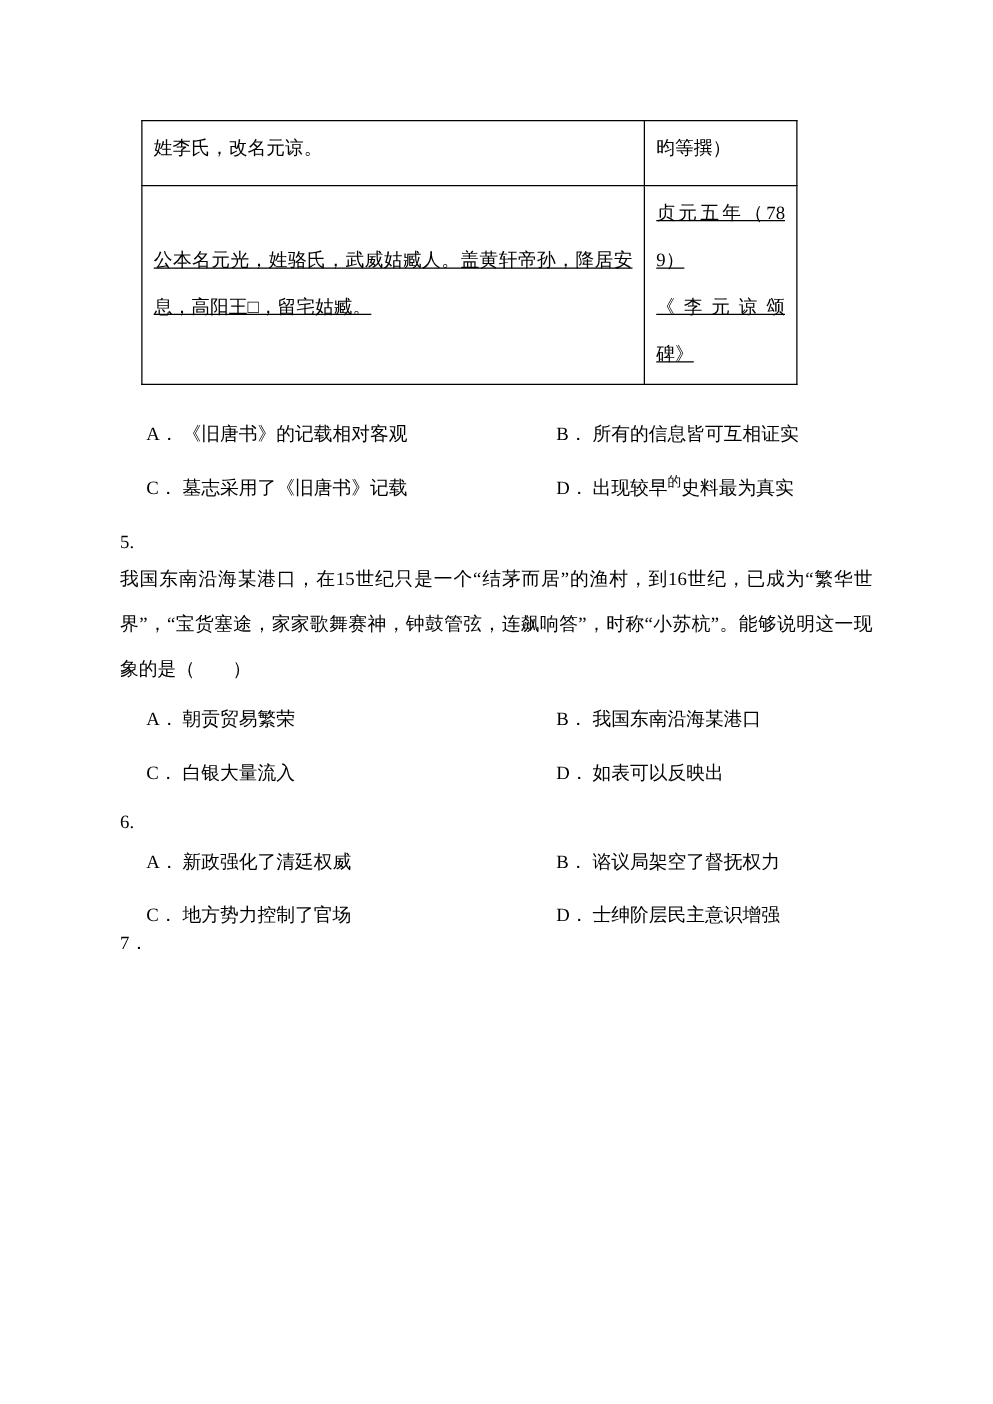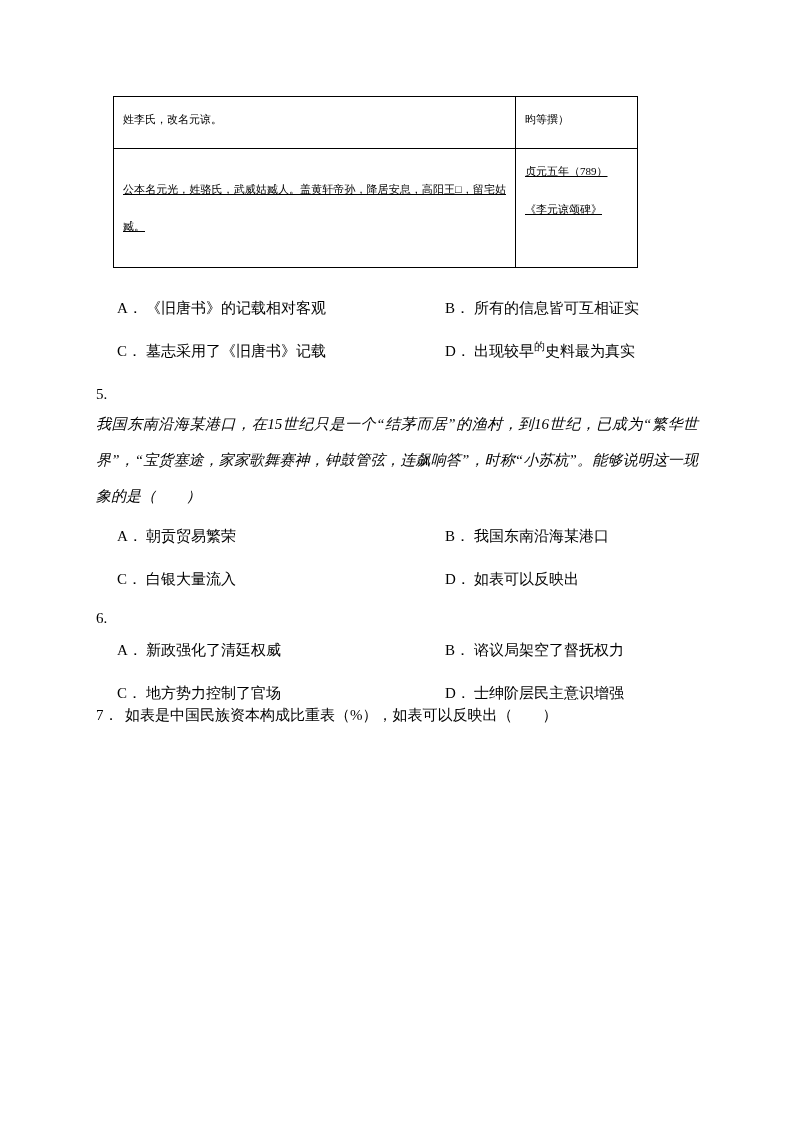--- a/index.html
+++ b/index.html
@@ -19,21 +19,21 @@
 
   
   table.doc-table {
     border-collapse: collapse;
     table-layout: fixed;
     width: 524px;
     margin-left: 17px;
   }
   table.doc-table td {
     border: 1px solid #000000;
-    font-size: 11px;
+    font-size: 15px;
     line-height: 37.5px;
     padding: 4px 9px;
     vertical-align: top;
     text-align: justify;
     word-break: break-all;
   }
   td.cell-excerpt { width: 402px; }
   td.cell-source  { width: 122px; text-align: left; }
   tr.row-1 td { height: 52px; }
   tr.row-2 td { height: 153px; }
@@ -57,21 +57,20 @@
   .q-number {
     font-size: 15px;
     line-height: 24px;
   }
   .q-stem {
     font-size: 15px;
     line-height: 36px;
     text-align: justify;
     word-break: break-all;
     width: 602px;
-    font-style: italic;
   }
   .q-inline {
     display: flex;
     font-size: 15px;
     line-height: 20px;
   }
 
   .mt-options-after-table { margin-top: 32px; }
   .mt-q5-number { margin-top: 22px; }
   .mt-q5-options { margin-top: 14px; }
@@ -159,16 +158,15 @@
       </div>
       <div class="option">
         <span class="opt-label">D．</span>
         <span class="opt-text">士绅阶层民主意识增强</span>
       </div>
     </div>
   </div>
 
   <div class="q-inline mt-q7">
     <span class="opt-label">7．</span>
-    <span>如表是中国民族资本构成比重表（%），如表可以反映出（　　）</span>
   </div>
 
 </div>
 
 </body></html>

